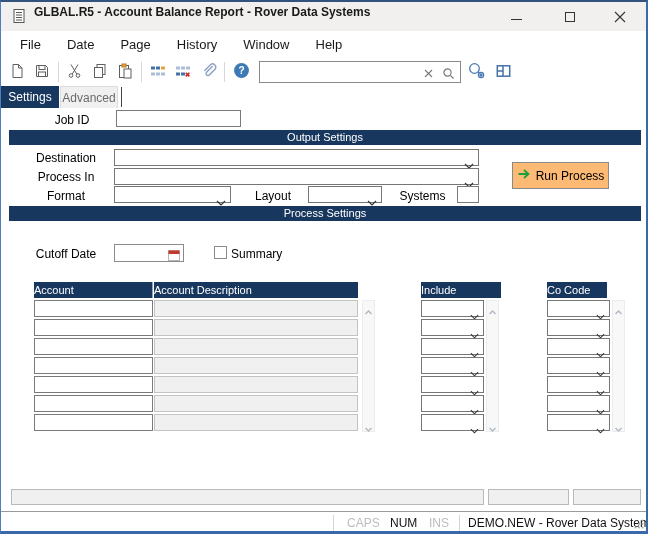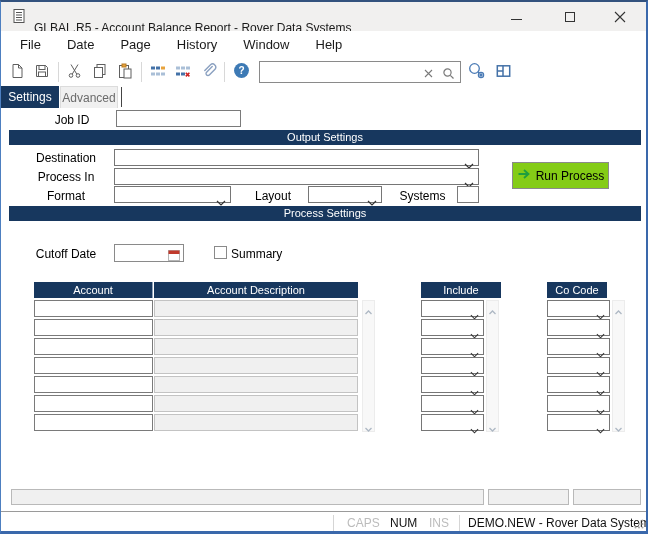--- a/index.html
+++ b/index.html
@@ -7,21 +7,21 @@
   body { font-family:"Liberation Sans", sans-serif; }
 
   .window{
     position:relative; width:648px; height:534px; background:#fff; overflow:hidden;
     border-top:2px solid #33527e; border-left:1px solid #4d7fc0;
     border-right:2px solid #3a68ab; border-bottom:3px solid #3a68ab;
   }
   
   .titlebar{ position:absolute; left:0; top:0; width:100%; height:29px; background:#f1f0ef; }
   .doc-icon{ position:absolute; left:10px; top:6px; width:16px; height:16px; }
-  .title-text{ position:absolute; left:33px; top:19px; font-size:12px; color:#1a1a1a; white-space:nowrap; }
+  .title-text{ position:absolute; left:33px; top:3px; font-size:12px; color:#1a1a1a; white-space:nowrap;font-weight:bold; }
   .winbtn{ position:absolute; top:4px; width:26px; height:21px; display:flex; align-items:center; justify-content:center; cursor:default; }
   .winbtn.min{ left:502px; } .winbtn.max{ left:556px; } .winbtn.close{ left:606px; }
   .minline{ width:11px; height:1px; background:#333; display:block; margin-top:6px; }
   .maxbox{ width:10px; height:10px; border:1px solid #333; display:block; }
 
   
   .menubar{ position:absolute; left:0; top:29px; width:100%; height:27px; background:#fff; display:flex; align-items:center; padding-left:6px; }
   .menu-item{ font-size:13px; color:#1a1a1a; padding:5px 13px; cursor:default; }
 
   
@@ -43,26 +43,26 @@
   .tab-caret{ position:absolute; left:120px; top:1px; width:1px; height:20px; background:#444; }
 
   
   .secbar{ position:absolute; left:8px; width:632px; height:15px; background:#17375e; color:#fff; font-size:11px; text-align:center; line-height:15px; }
 
   
   .lbl{ position:absolute; font-size:12px; color:#000; text-align:center; white-space:nowrap; }
   .tinput{ position:absolute; border:1px solid #7a7a7a; background:#fff; font-size:12px; padding:0 3px; outline:none; }
   .combo{ position:absolute; border:1px solid #767676; background:#fff; }
   .combo .chev{ position:absolute; right:4px; top:50%; margin-top:-3px; }
-  .runbtn{ position:absolute; left:511px; top:160px; width:97px; height:27px; background:#84cc16; border:1px solid #8a8a8a; font-size:12px; color:#000; display:flex; align-items:center; justify-content:center; gap:6px; font-family:"Liberation Sans",sans-serif; }
+  .runbtn{ position:absolute; left:511px; top:160px; width:97px; height:27px; background:#fdba74; border:1px solid #8a8a8a; font-size:12px; color:#000; display:flex; align-items:center; justify-content:center; gap:6px; font-family:"Liberation Sans",sans-serif; }
   .checkbox{ position:absolute; width:13px; height:13px; border:1px solid #8a8a8a; background:#fff; }
   .calendar-ico{ position:absolute; right:3px; top:2px; }
 
   
-  .gridhead{ position:absolute; top:280px; height:16px; background:#17375e; color:#fff; font-size:11px; text-align:center; line-height:16px; }
+  .gridhead{ position:absolute; top:280px; height:16px; background:#17375e; color:#fff; font-size:11px; text-align:left; line-height:16px; }
   .gh-acct{ left:33px; width:119px; border-right:1px solid #8fa2ba; }
   .gh-desc{ left:153px; width:204px; }
   .gh-inc{ left:420px; width:80px; }
   .gh-coc{ left:546px; width:60px; }
   .grid-row{ position:absolute; left:0; width:100%; height:17px; }
   .cell{ position:absolute; top:0; height:17px; }
   .cell.acct{ left:33px; width:119px; border:1px solid #7a7a7a; background:#fff; font-size:12px; padding:0 2px; outline:none; }
   .cell.desc{ left:153px; width:204px; border:1px solid #c3c3c3; background:#f0f0f0; }
   .cell.combo{ background:#fff; border:1px solid #767676; }
   .cell.inc{ left:420px; width:63px; }

